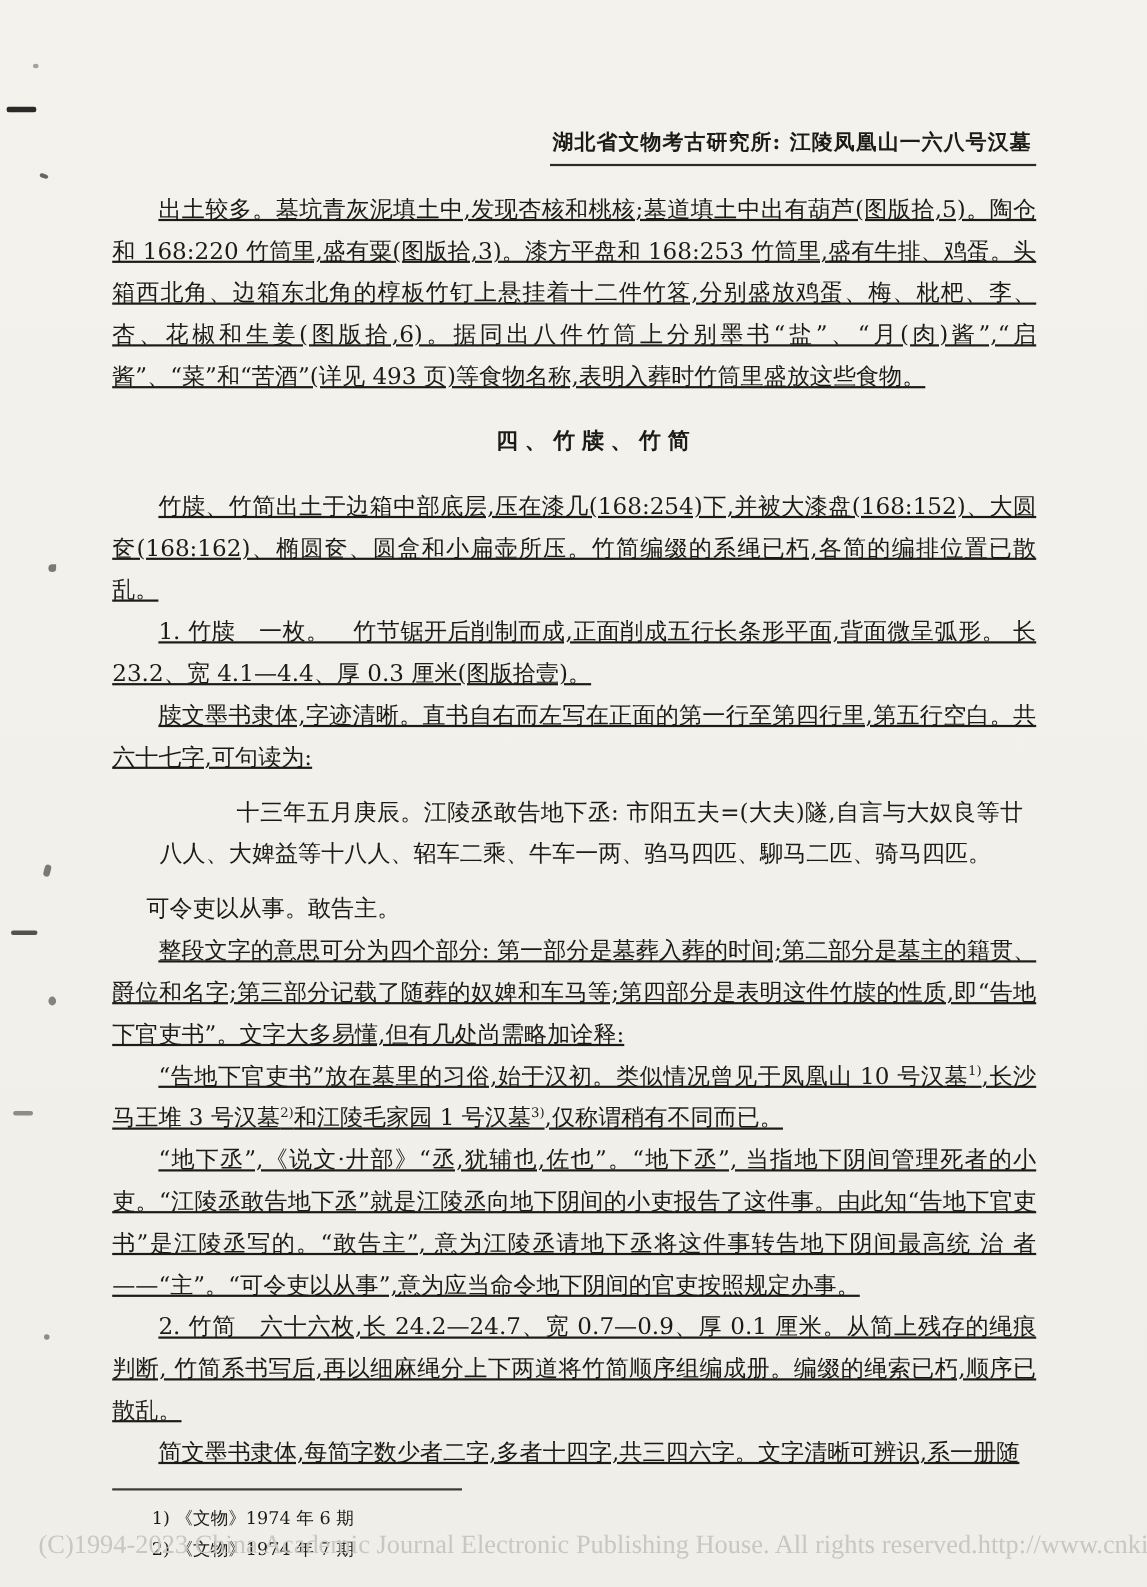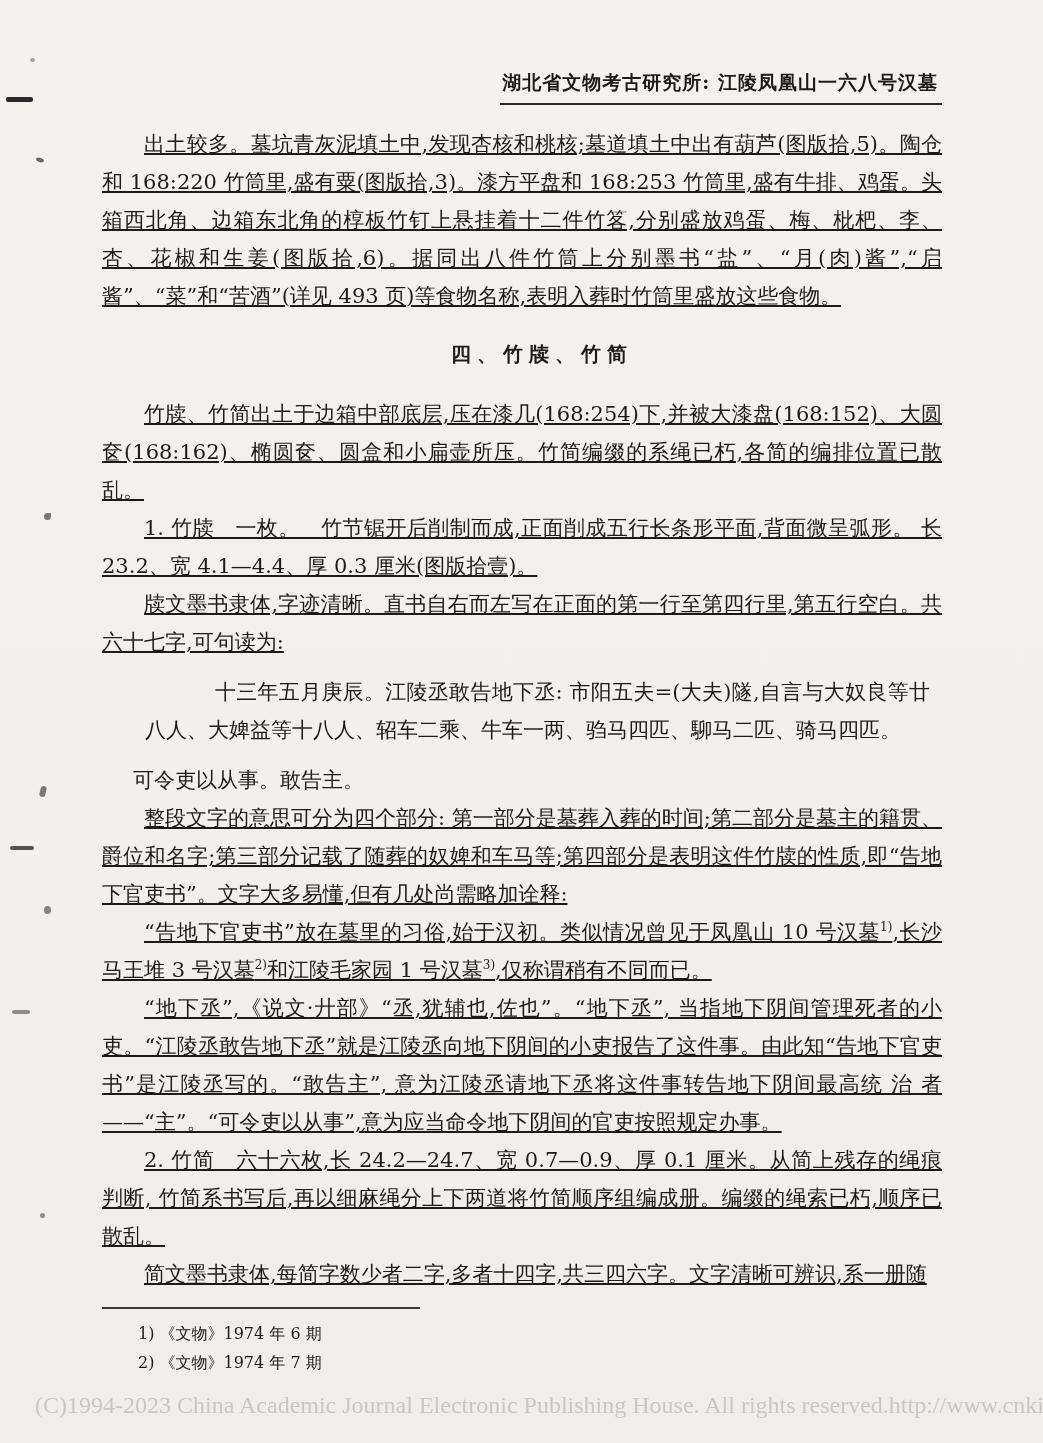--- a/index.html
+++ b/index.html
@@ -10,21 +10,21 @@
     color: #1d1b18;
     position: relative;
     overflow: hidden;
   }
   .page {
     position: absolute; inset: 0;
     background: linear-gradient(180deg, #f4f2ed 0%, #f2f0eb 60%, #f0eee9 100%);
   }
   .content { position: absolute; left: 102px; right: 101px; top: 0; }
 
-  .header-row { text-align: right; padding-top: 70px; }
+  .header-row { text-align: right; padding-top: 116px; }
   .header-title {
     display: inline-block;
     font-size: 19px; font-weight: 700; letter-spacing: 1px;
     border-bottom: 2px solid #2a2a28;
     padding: 0 4px 7px 2px;
   }
 
   .body-text { margin-top: 20px; font-size: 21px; line-height: 38px; text-align: justify; }
   .para { margin: 0; text-indent: 2em; text-decoration: underline; }
 

